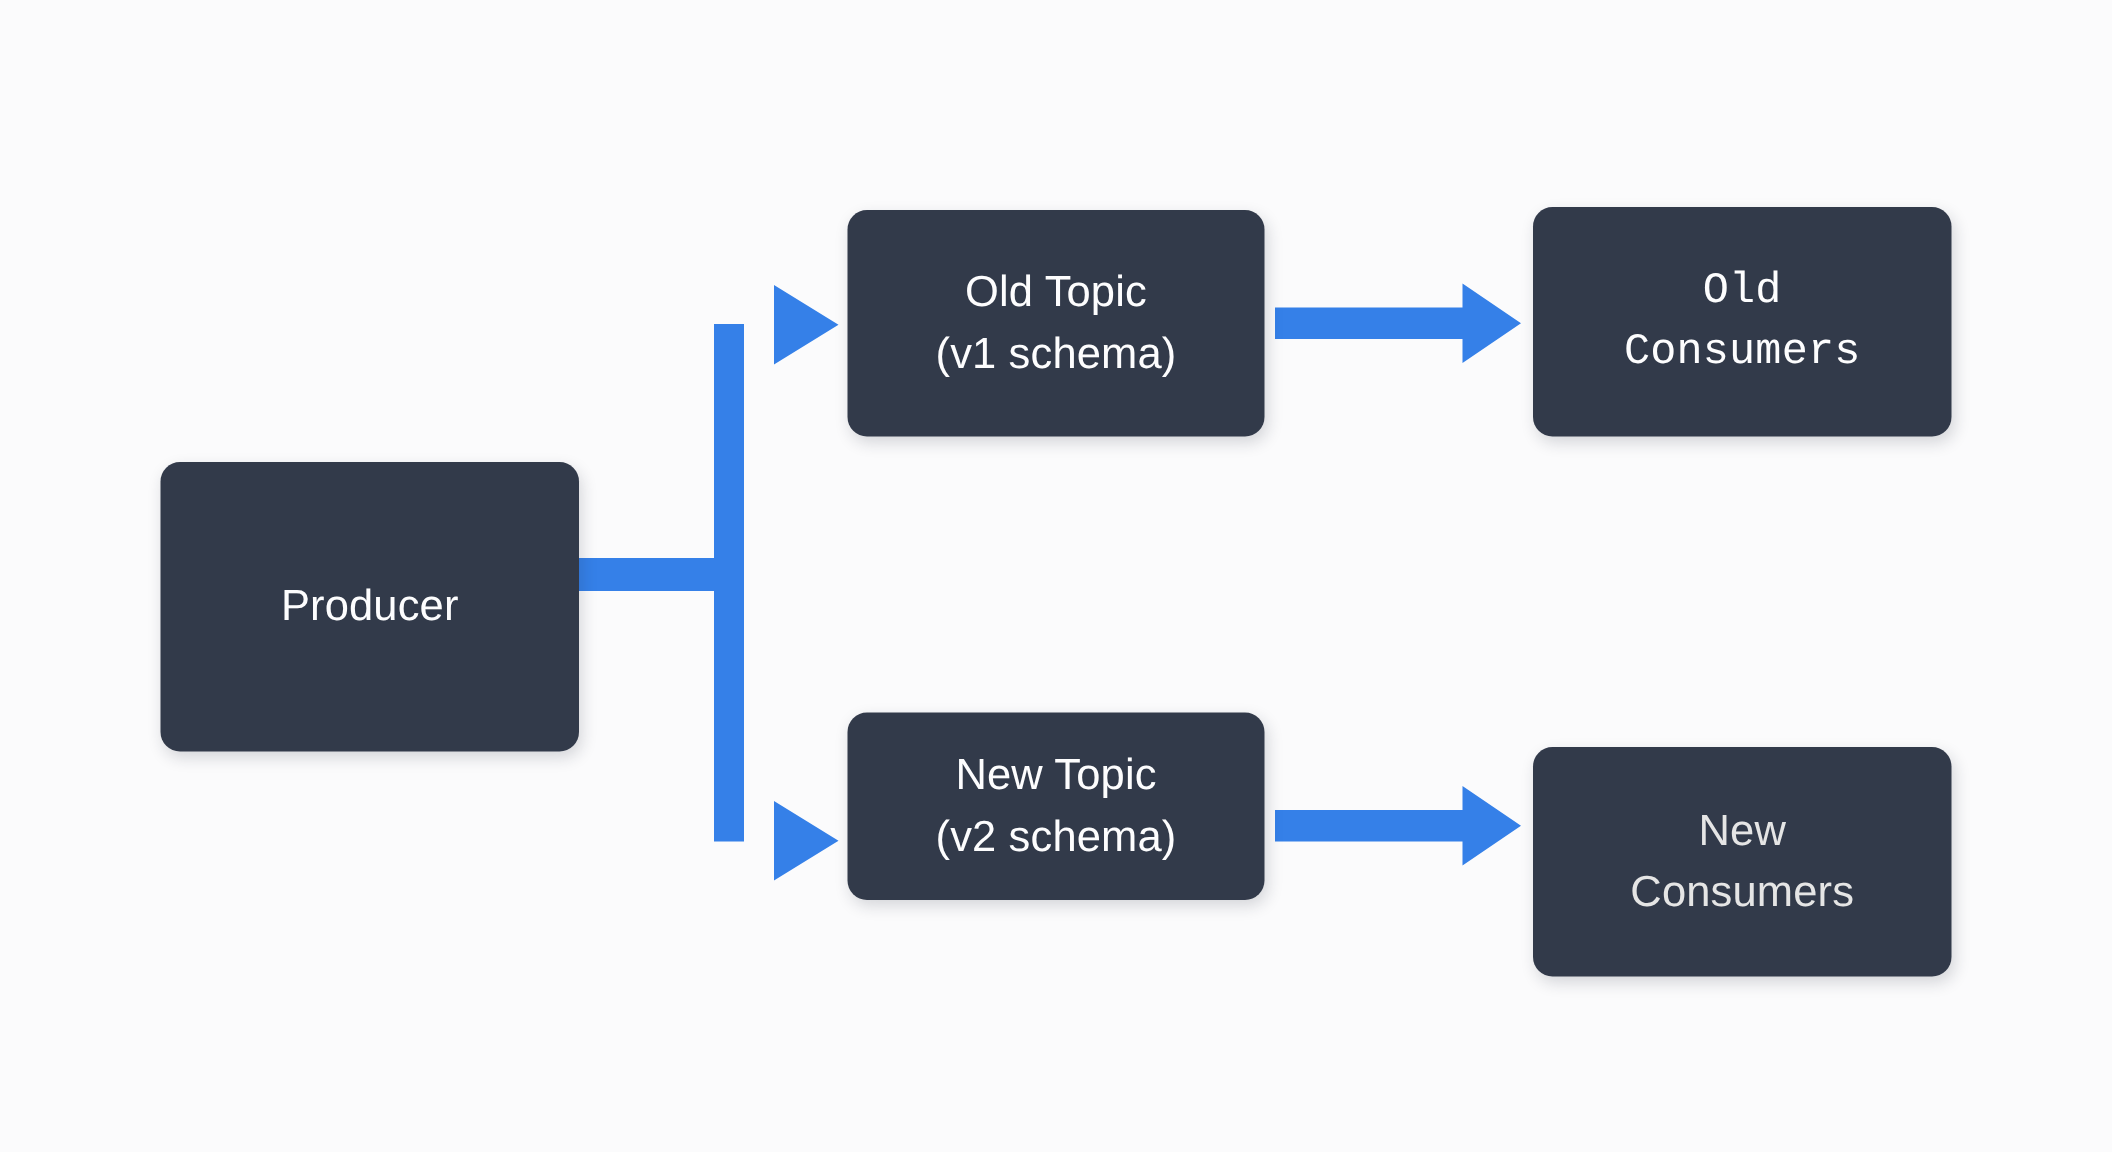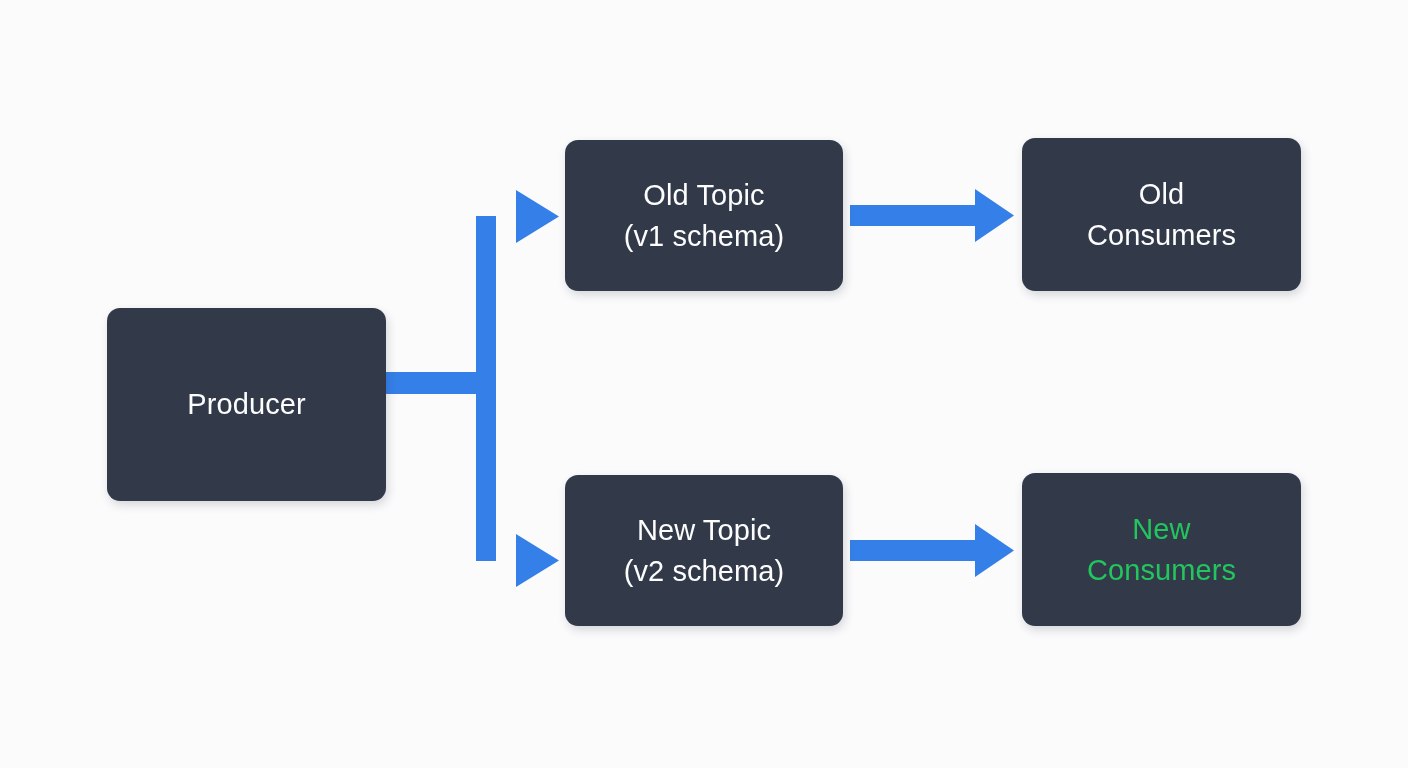--- a/index.html
+++ b/index.html
@@ -42,21 +42,21 @@
     font-size: 29px;
     font-weight: 400;
     line-height: 1.38;
     letter-spacing: 0.1px;
     white-space: pre-line;
     padding: 0 10px;
   }
   .node-producer   { left: 107px; top: 308px; width: 279px; height: 193px; }
   .node-old-topic  { left: 565px; top: 140px; width: 278px; height: 151px; }
   .node-old-cons   { left: 1022px; top: 138px; width: 279px; height: 153px; }
-  .node-new-topic  { left: 565px; top: 475px; width: 278px; height: 151px; }
+  .node-new-topic  { left: 565px; top: 475px; width: 278px; height: 125px; }
   .node-new-cons   { left: 1022px; top: 473px; width: 279px; height: 153px; }
 </style>
 </head>
 <body>
 
 <div id="canvas" style="background: rgb(251, 251, 252);">
 
   <svg id="arrow-layer" viewBox="0 0 1408 768" width="1408" height="768" xmlns="http://www.w3.org/2000/svg">
 
     <g>
@@ -78,28 +78,28 @@
 
   <div class="node node-producer" style="background: rgb(50, 58, 74); color: rgb(253, 253, 254);">
     <span class="node-label">Producer</span>
   </div>
 
   <div class="node node-old-topic" style="background: rgb(50, 58, 74); color: rgb(253, 253, 254);">
     <span class="node-label">Old Topic
 (v1 schema)</span>
   </div>
 
-  <div class="node node-old-cons" style="background: rgb(50, 58, 74); color: rgb(253, 253, 254);">
+  <div class="node node-old-cons" style="background: rgb(50, 58, 74); color: rgb(253, 253, 254); font-family: Liberation Mono, monospace;">
     <span class="node-label">Old
 Consumers</span>
   </div>
 
   <div class="node node-new-topic" style="background: rgb(50, 58, 74); color: rgb(253, 253, 254);">
     <span class="node-label">New Topic
 (v2 schema)</span>
   </div>
 
-  <div class="node node-new-cons" style="background: rgb(50, 58, 74); color: #22c55e;">
+  <div class="node node-new-cons" style="background: rgb(50, 58, 74); color: #e5e5e5; margin-top: 25px;">
     <span class="node-label">New
 Consumers</span>
   </div>
 
 </div>
 
 </body></html>

